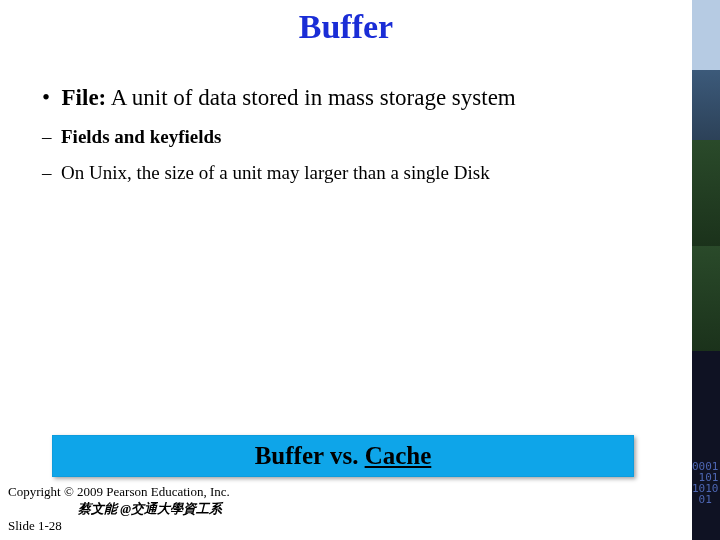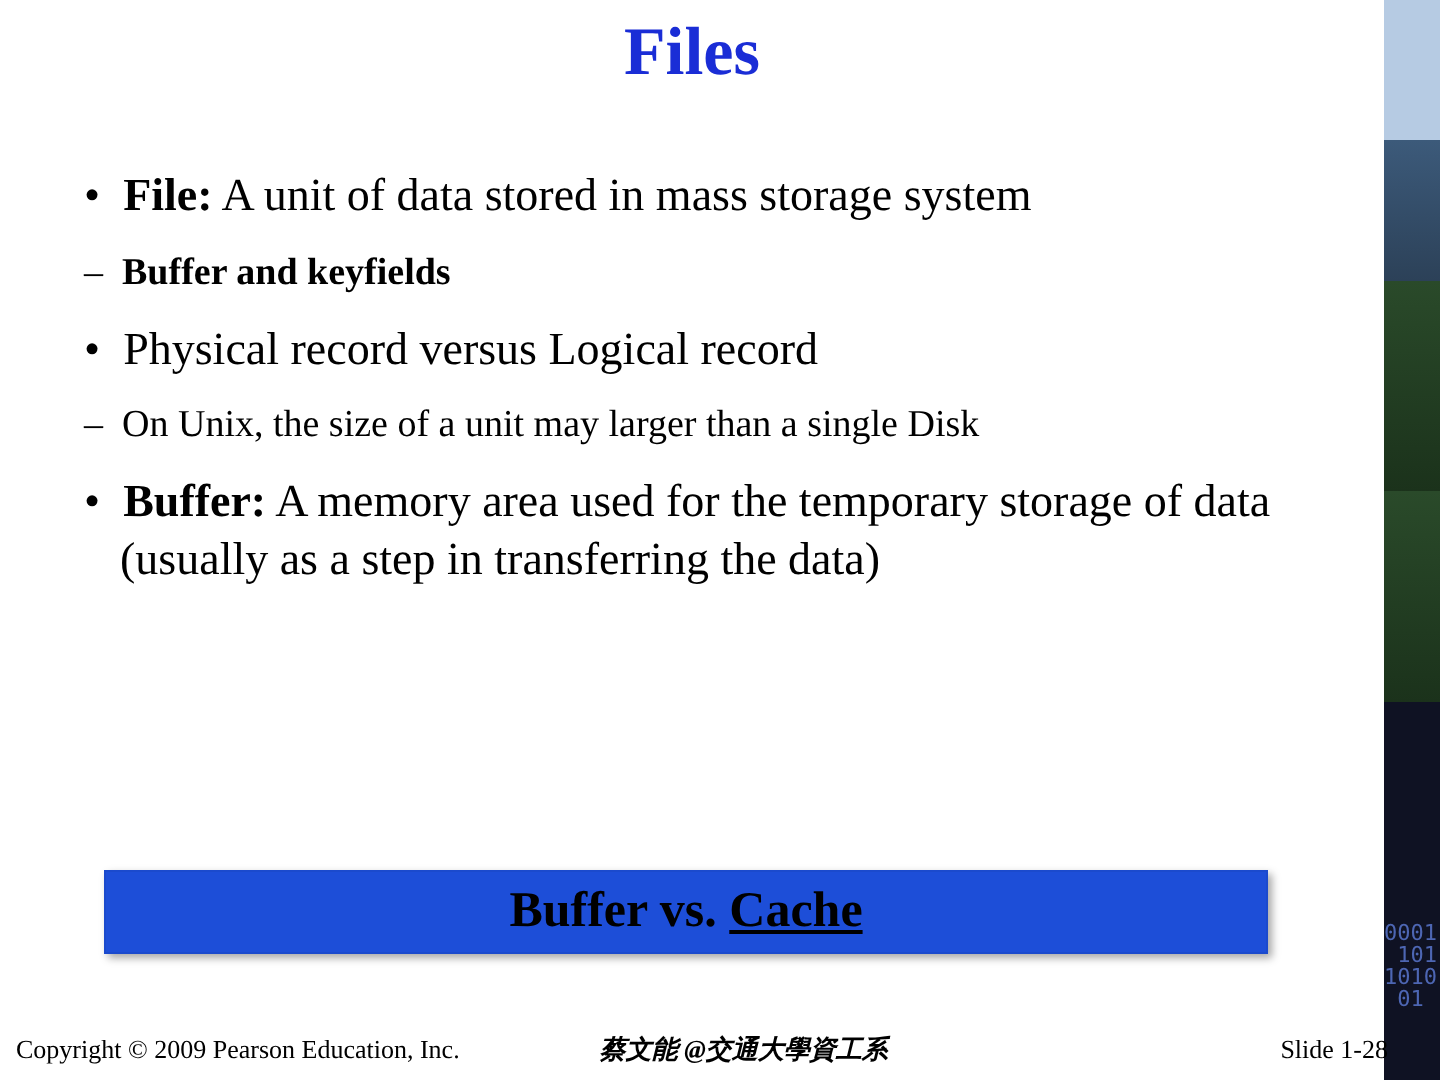--- a/index.html
+++ b/index.html
@@ -75,77 +75,72 @@
     text-indent: -16px;
     padding-left: 16px;
   }
   .callout {
     position: absolute;
     left: 52px;
     top: 435px;
     width: 582px;
     height: 42px;
     box-sizing: border-box;
-    background: #1d4ed8;
+    background: #0ea5e9;
     box-shadow: 2px 2px 4px rgba(0,0,0,0.35);
     border: 1px solid rgba(0,0,0,0.05);
     text-align: center;
     font-size: 25px;
     font-weight: bold;
     line-height: 40px;
   }
   .callout .cache { text-decoration: underline; }
   .footer {
     position: absolute;
     left: 8px;
     bottom: 6px;
     width: 704px;
     font-size: 13px;
     display: flex;
     align-items: baseline;
+    flex-direction: column;
   }
   .footer .copy { flex: 0 0 auto; }
   .footer .center { flex: 1 1 auto; text-align: left; padding-left: 70px; font-weight: bold; font-style: italic; }
   .footer .slideno { flex: 0 0 auto; padding-right: 18px; }
 </style>
 </head>
 <body>
 
 <div class="decor-right">
   <div class="decor-mountain"></div>
   <div class="decor-dark">
     <div class="bits">0001
  101
 1010
  01</div>
   </div>
 </div>
 
 <div class="slide">
-  <div class="title">Files</div>
+  <div class="title">Buffer</div>
 
   <div class="content">
 
     <p class="lvl1">
       •&nbsp;&nbsp;<b><span>File:</span></b><span> A unit of data stored in mass storage system</span>
     </p>
     <p class="lvl2">
-      –&nbsp;&nbsp;<b><span>Buffer and keyfields</span></b>
+      –&nbsp;&nbsp;<b><span>Fields and keyfields</span></b>
     </p>
 
-    <p class="lvl1">
-      •&nbsp;&nbsp;<span>Physical record versus Logical record</span>
-    </p>
     <p class="lvl2">
       –&nbsp;&nbsp;<span>On Unix, the size of a unit may larger than a single Disk</span>
     </p>
 
-    <p class="lvl1">
-      •&nbsp;&nbsp;<b><span>Buffer:</span></b><span> A memory area used for the temporary storage of data (usually as a step in transferring the data)</span>
-    </p>
 
   </div>
 
   <div class="callout">
     <span>Buffer  vs.  </span><span class="cache">Cache</span>
   </div>
 
   <div class="footer">
     <span class="copy">Copyright © 2009 Pearson Education, Inc.</span>
     <span class="center">蔡文能 @交通大學資工系</span>

